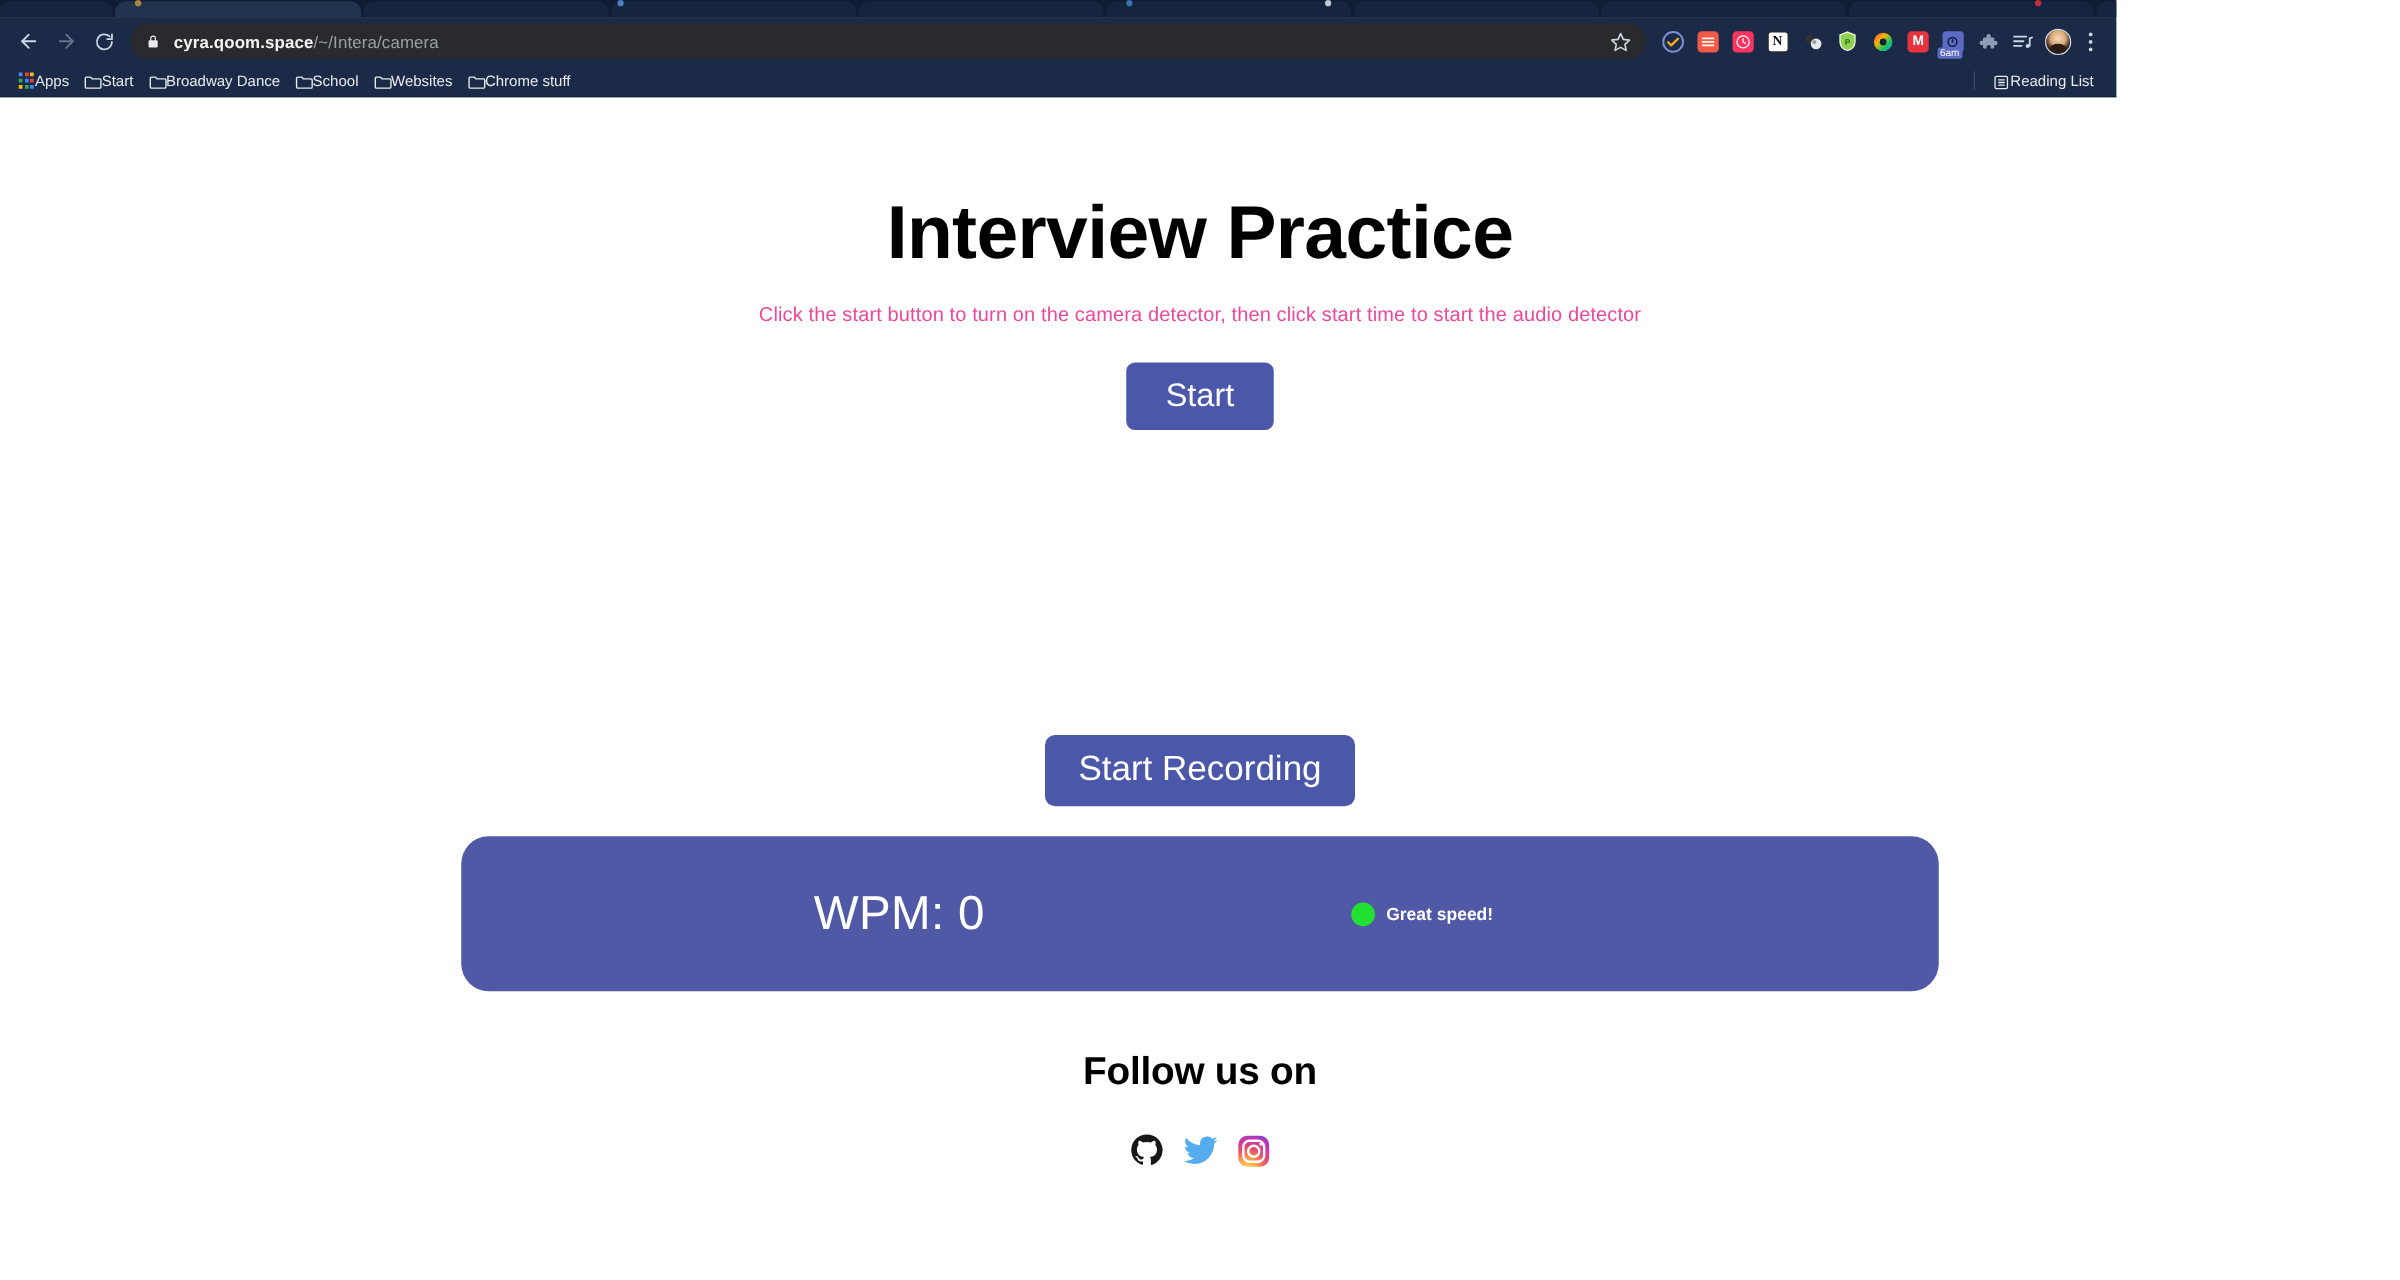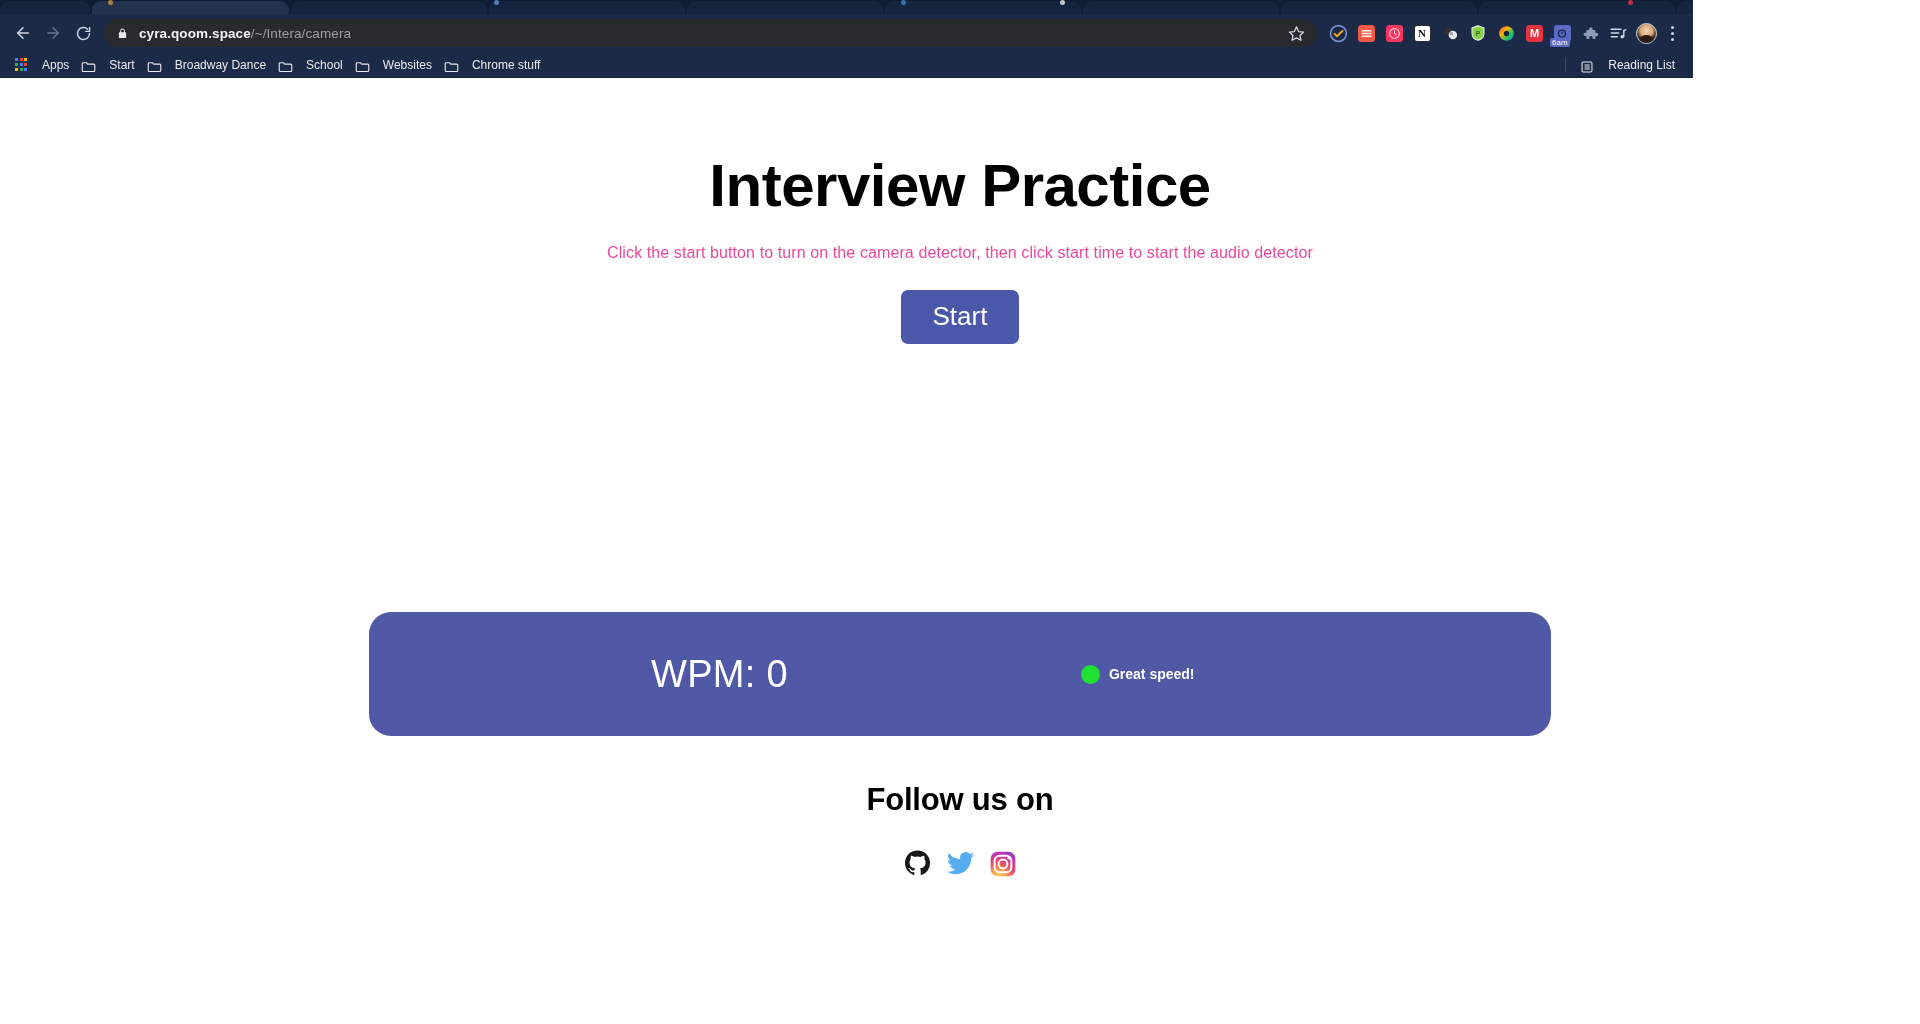--- a/index.html
+++ b/index.html
@@ -126,22 +126,22 @@
   
   .bookmarks {
     height: 26px;
     background: #1b2a47;
     display: flex;
     align-items: center;
     padding: 0 10px 0 10px;
     border-bottom: 1px solid #101d33;
   }
   .bm {
-    display: flex; align-items: flex-end;
-    gap: 14px;
+    display: flex; align-items: center;
+    gap: 0;
     padding: 2px 8px 2px 4px;
     border-radius: 4px;
     cursor: pointer;
     white-space: nowrap;
   }
   .bm-label { color: #e8eaed; font-size: 12px; }
   .apps-grid {
     width: 14px; height: 14px;
     display: grid;
     grid-template-columns: repeat(3, 3px);
@@ -511,20 +511,23 @@
   <h1 class="h1">Interview Practice</h1>
 
   <p class="subtitle">Click the start button to turn on the camera detector, then click start time to start the audio detector</p>
 
   <div class="start-wrap">
     <button class="btn btn-start" style="background: rgb(75, 87, 168);">Start</button>
   </div>
 
   <div class="video-slot"></div>
 
+  <div class="rec-wrap">
+    <button class="btn btn-rec" style="background: rgb(75, 87, 168);">Start Recording</button>
+  </div>
 
   <div class="wpm-panel" style="background: rgb(79, 89, 165);">
     <div class="wpm-value">WPM: 0</div>
     <div class="speed-group">
       <span class="speed-dot" style="background: rgb(34, 224, 50);"></span>
       <span class="speed-label">Great speed!</span>
     </div>
   </div>
 
   <h2 class="follow-h">Follow us on</h2>

